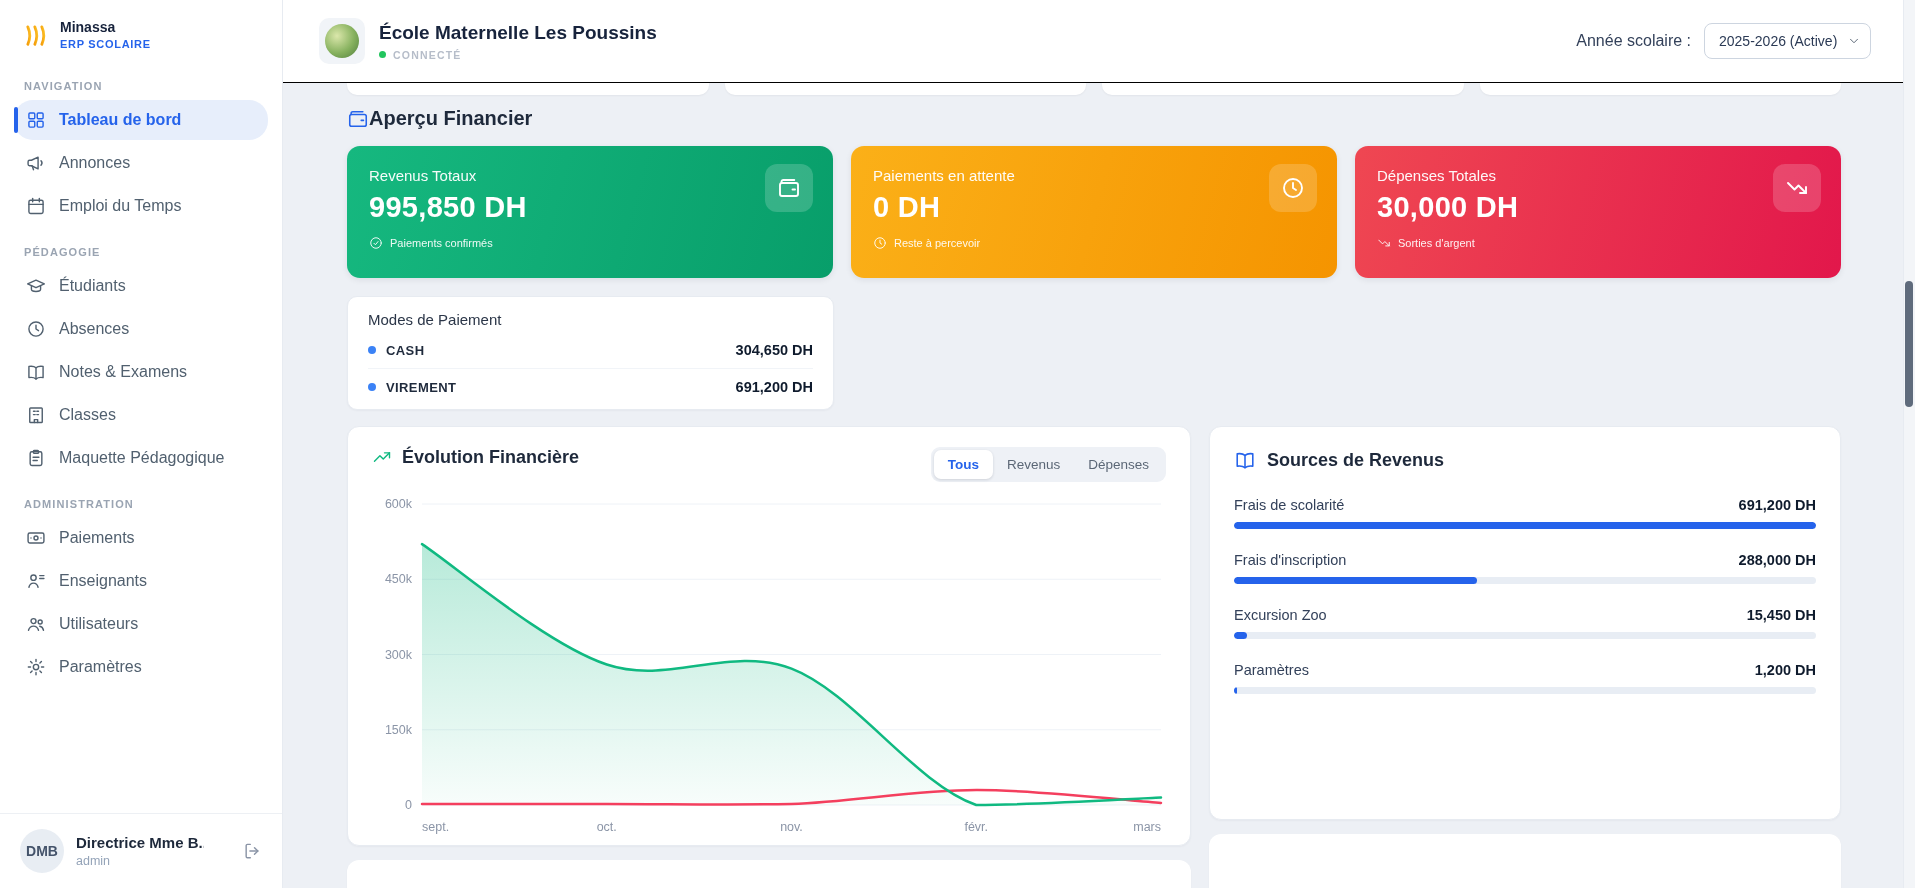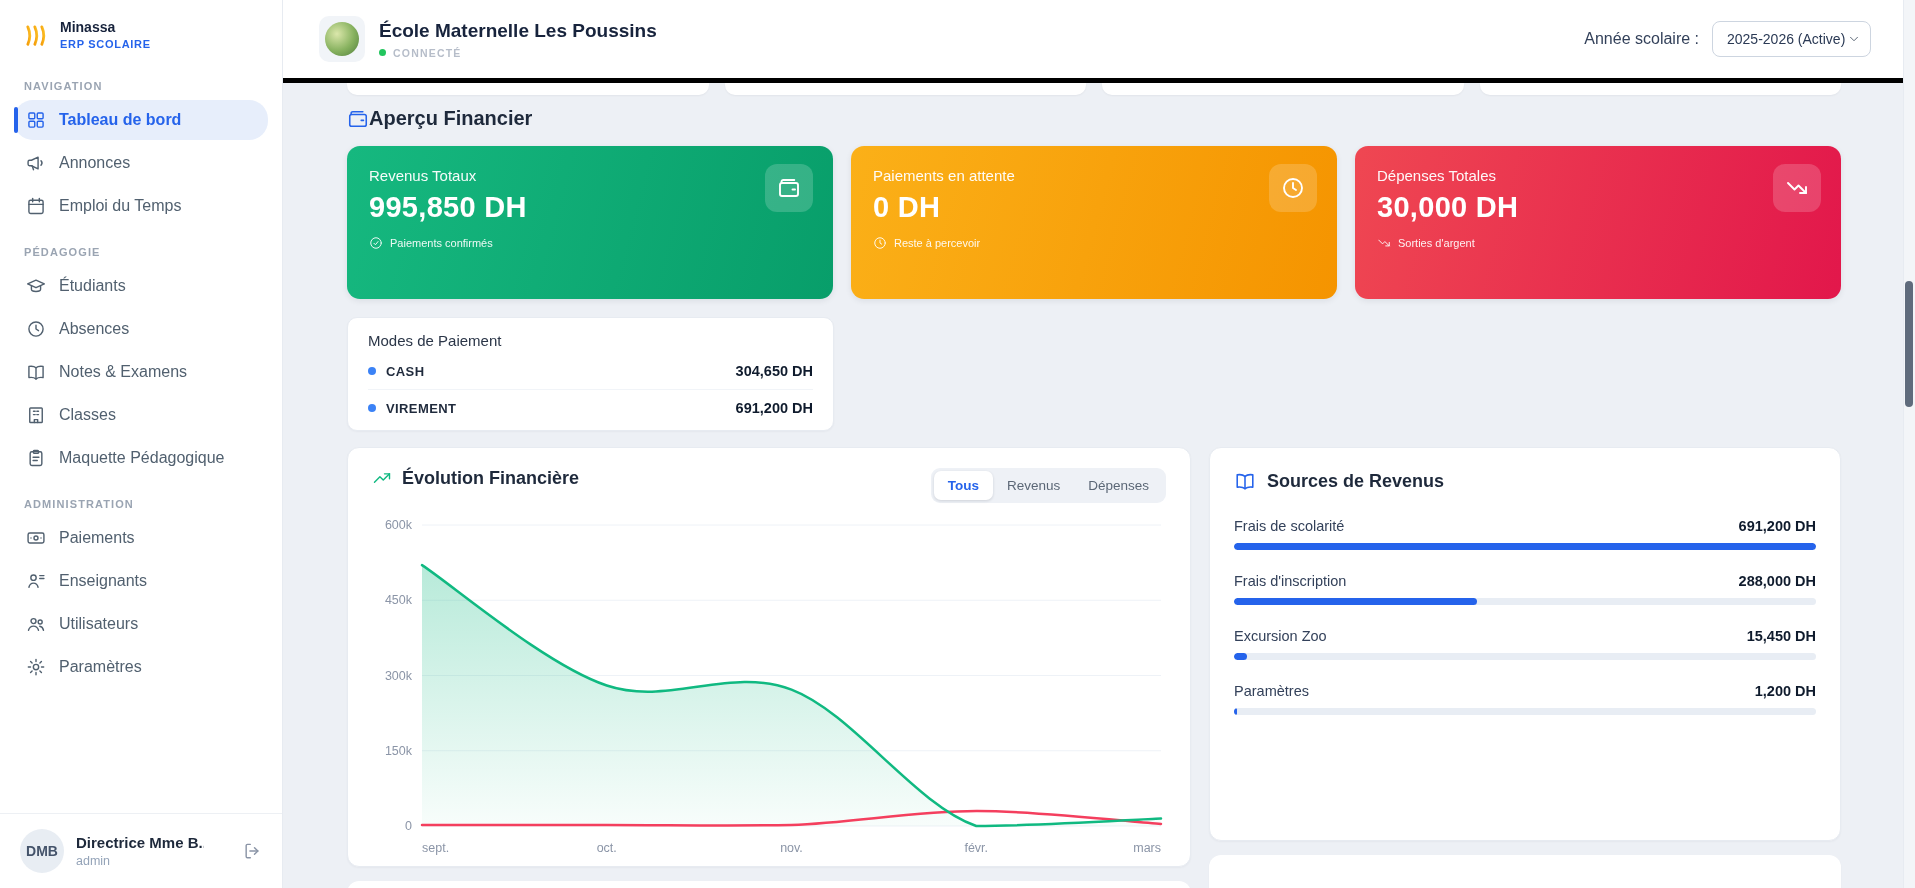--- a/index.html
+++ b/index.html
@@ -20,43 +20,43 @@
 .nav-item.active{background:#e7eefb;color:#2563eb;font-weight:600}
 .nav-item.active::before{content:"";position:absolute;left:0;top:7px;bottom:7px;width:3.5px;border-radius:2px;background:#2563eb}
 .user{border-top:1px solid #edf0f4;padding:15px 20px;display:flex;align-items:center;gap:12px}
 .avatar{width:44px;height:44px;border-radius:50%;background:#e8edf3;color:#44536a;font-weight:700;font-size:14px;display:flex;align-items:center;justify-content:center;flex-shrink:0}
 .user-name{font-size:15px;font-weight:700;color:#1e293b;white-space:nowrap;max-width:128px;overflow:hidden}
 .user-role{font-size:12.5px;color:#94a3b8;margin-top:3px}
 .logout{margin-left:auto;color:#8a94a6;cursor:pointer}
 
 
 .main{flex:1;display:flex;flex-direction:column;min-width:0}
-.header{height:83px;background:#fff;border-bottom:5px solid #000000;display:flex;align-items:center;padding:0 44px 0 36px;flex-shrink:0}
+.header{height:83px;background:#fff;border-bottom:1px solid #000000;display:flex;align-items:center;padding:0 44px 0 36px;flex-shrink:0}
 .school{display:flex;align-items:center;gap:14px}
 .school-logo-box{width:46px;height:46px;border-radius:10px;background:#f1f4f8;display:flex;align-items:center;justify-content:center}
 .school-logo{width:34px;height:34px;border-radius:50%;background:radial-gradient(circle at 35% 35%,#dbe7ab,#86b15e 55%,#4f7c3c)}
 .school-name{font-size:19px;font-weight:700;color:#17233c}
 .status{display:flex;align-items:center;gap:7px;margin-top:5px}
 .status-dot{width:7px;height:7px;border-radius:50%;background:#22c55e}
 .status-text{font-size:10.5px;font-weight:700;letter-spacing:1.2px;color:#b6bdc9}
 .year{margin-left:auto;display:flex;align-items:center;gap:13px}
 .year-label{font-size:16px;color:#33415a}
 .select-wrap{position:relative}
-select{appearance:none;-webkit-appearance:none;border:1px solid #cdd5e0;border-radius:8px;background:#fff;padding:9px 24px 9px 14px;font-size:14px;color:#2b3a55;font-family:inherit;cursor:pointer}
+select{appearance:none;-webkit-appearance:none;border:1px solid #cdd5e0;border-radius:8px;background:#fff;padding:9px 32px 9px 14px;font-size:14px;color:#2b3a55;font-family:inherit;cursor:pointer}
 .select-chevron{position:absolute;right:10px;top:50%;transform:translateY(-50%);pointer-events:none;color:#5b6776}
 
 
 .content{flex:1;padding:0 74px 0 64px;overflow:hidden;position:relative;background:#edf0f5}
 .ghost-row{display:flex;gap:16px;height:12px;margin-bottom:12px}
 .ghost{flex:1;background:#fff;border-radius:0 0 10px 10px;box-shadow:0 1px 2px rgba(15,23,42,.05)}
 .section-head{display:flex;align-items:center;margin:12px 0 16px;color:#2563eb}
 .section-head .ttl{font-size:20px;font-weight:700;color:#1e293b}
 
 .stats{display:flex;gap:18px;margin-bottom:18px}
-.stat{flex:1;border-radius:13px;padding:21px 22px;color:#fff;position:relative;height:153px;box-shadow:0 2px 6px rgba(15,23,42,.08)}
+.stat{flex:1;border-radius:13px;padding:21px 22px;color:#fff;position:relative;height:132px;box-shadow:0 2px 6px rgba(15,23,42,.08)}
 .stat.green{background:linear-gradient(105deg,#16b87f,#089e6a)}
 .stat.orange{background:linear-gradient(105deg,#fbb018,#f59400)}
 .stat.red{background:linear-gradient(105deg,#ef4752,#e2174b)}
 .stat-label{font-size:15px;font-weight:500;opacity:.96}
 .stat-value{font-size:29px;font-weight:700;margin-top:7px;letter-spacing:.3px}
 .stat-note{display:flex;align-items:center;gap:7px;font-size:11px;opacity:.92;margin-top:12px}
 .stat-iconbox{position:absolute;top:18px;right:20px;width:48px;height:48px;border-radius:12px;background:rgba(255,255,255,.18);display:flex;align-items:center;justify-content:center}
 
 .modes{width:487px;background:#fff;border:1px solid #e7ebf1;border-radius:10px;padding:14px 20px 4px;margin-bottom:16px;box-shadow:0 1px 2px rgba(15,23,42,.04)}
 .modes-title{font-size:15px;color:#2b3648;font-weight:500;margin-bottom:4px}

